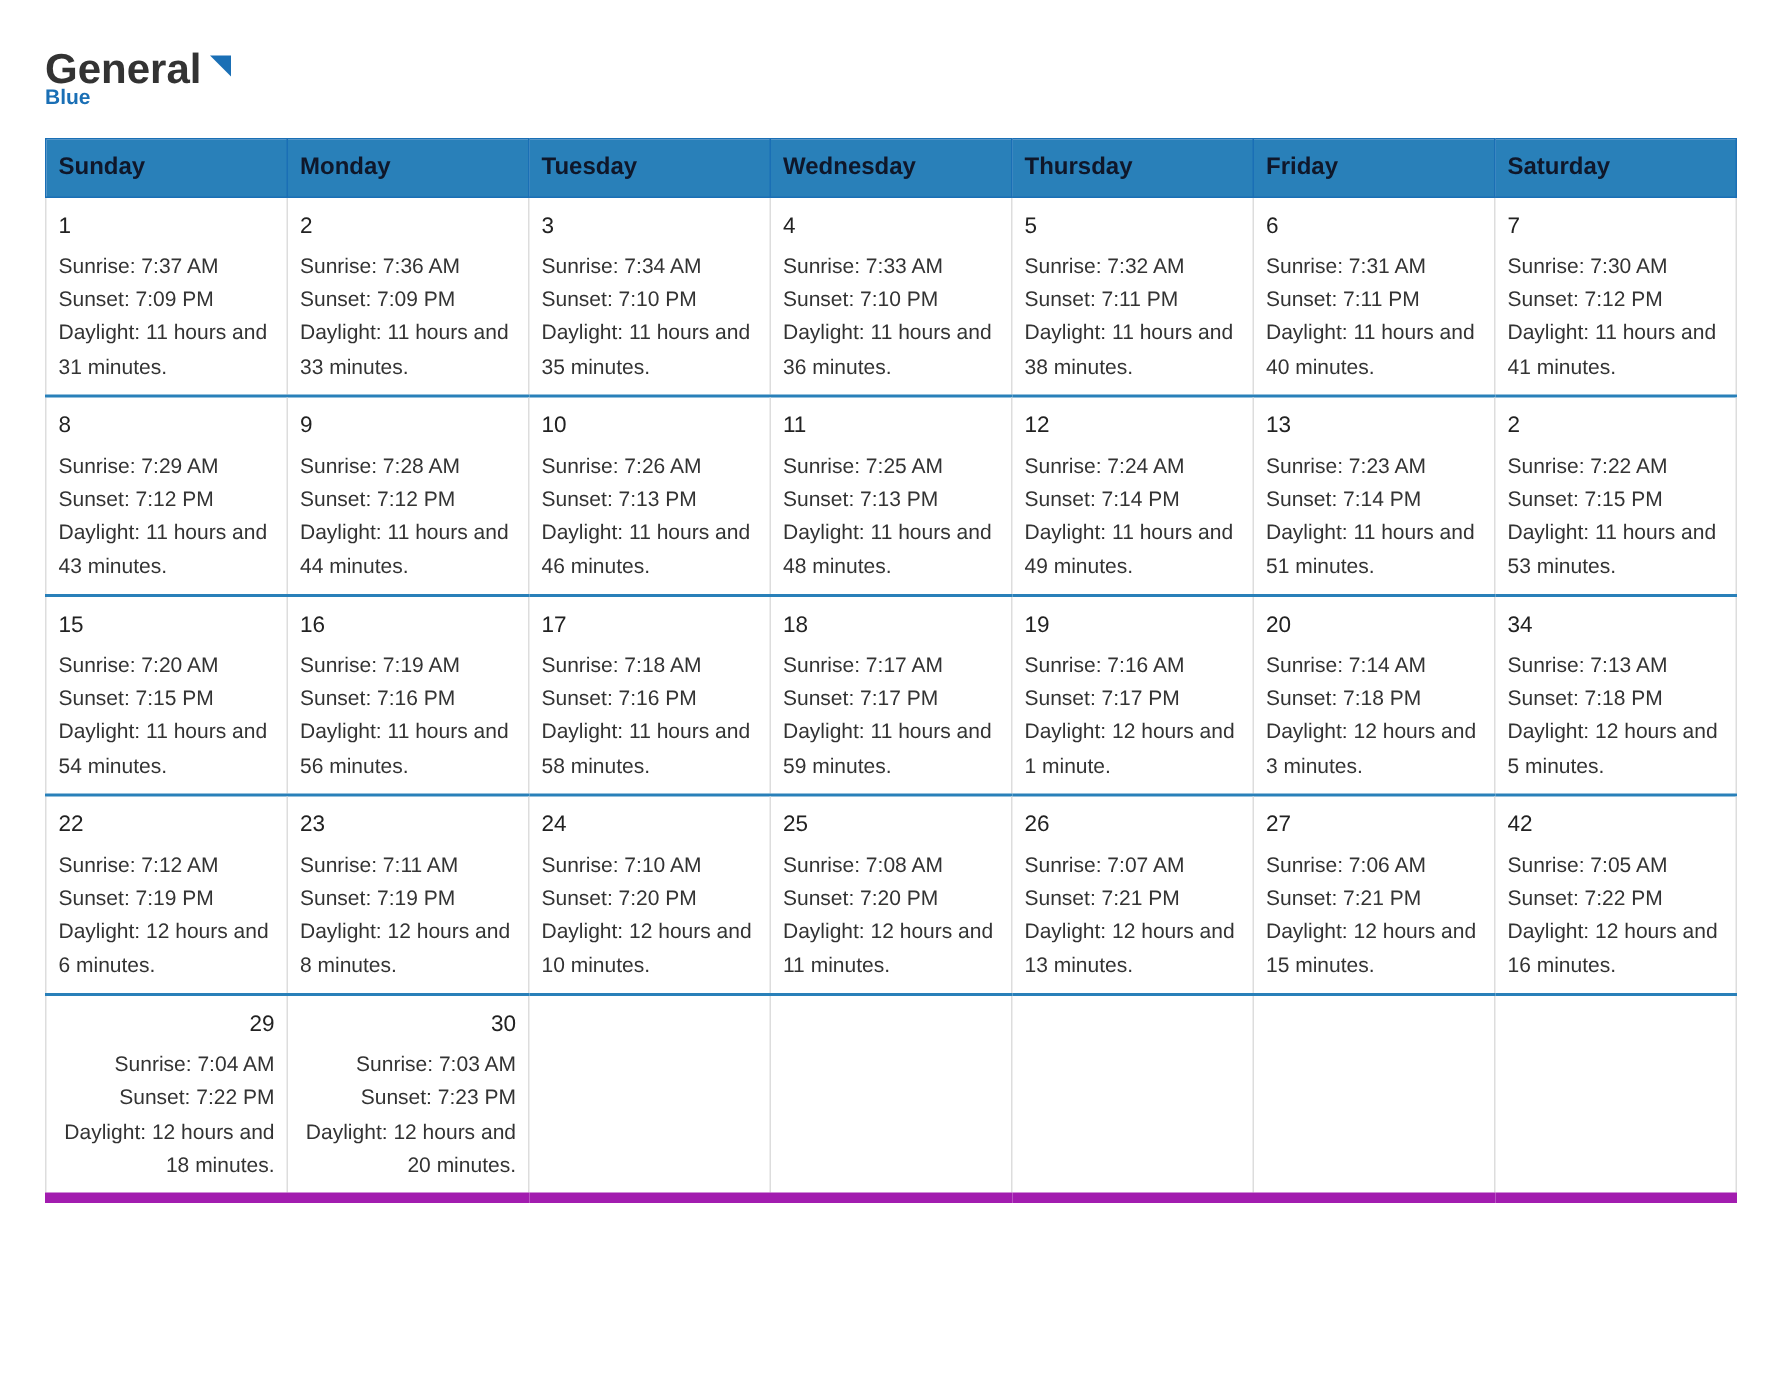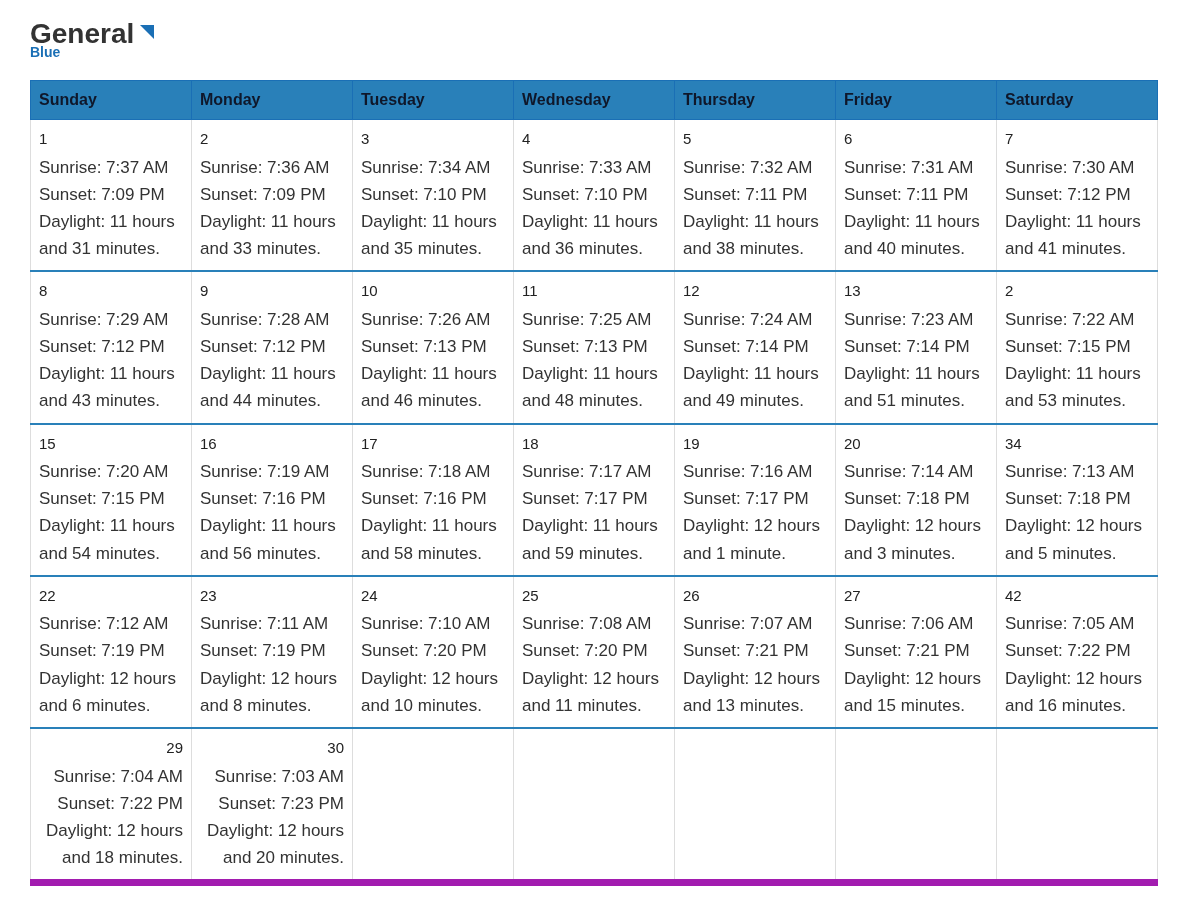--- a/index.html
+++ b/index.html
@@ -76,33 +76,33 @@
     }
     .day-num {
       font-size: 15px;
       font-weight: normal;
       color: #222;
       display: block;
       margin-bottom: 3px;
     }
     .day-info {
       color: #333;
-      font-size: 17px;
+      font-size: 14px;
       line-height: 1.6;
     }
     .empty-cell {
       background: #fff;
     }
   </style>
 </head>
 <body>
 
 <div class="header">
   <div class="logo-area">
-    <div style="display:flex;align-items:center;">
+    <div style="display:flex;align-items:center;margin-top:12px;">
       <span class="logo-text">General</span>
       <svg width="22" height="22" viewBox="0 0 22 22" style="margin-left:2px;margin-top:-4px;">
         <polygon points="4,4 18,4 18,18" fill="#1a6fb5"></polygon>
       </svg>
     </div>
     <div class="logo-blue-line">Blue</div>
   </div>
   <div class="title-area">
     <div class="month-title"></div>
     <div class="subtitle"></div>

